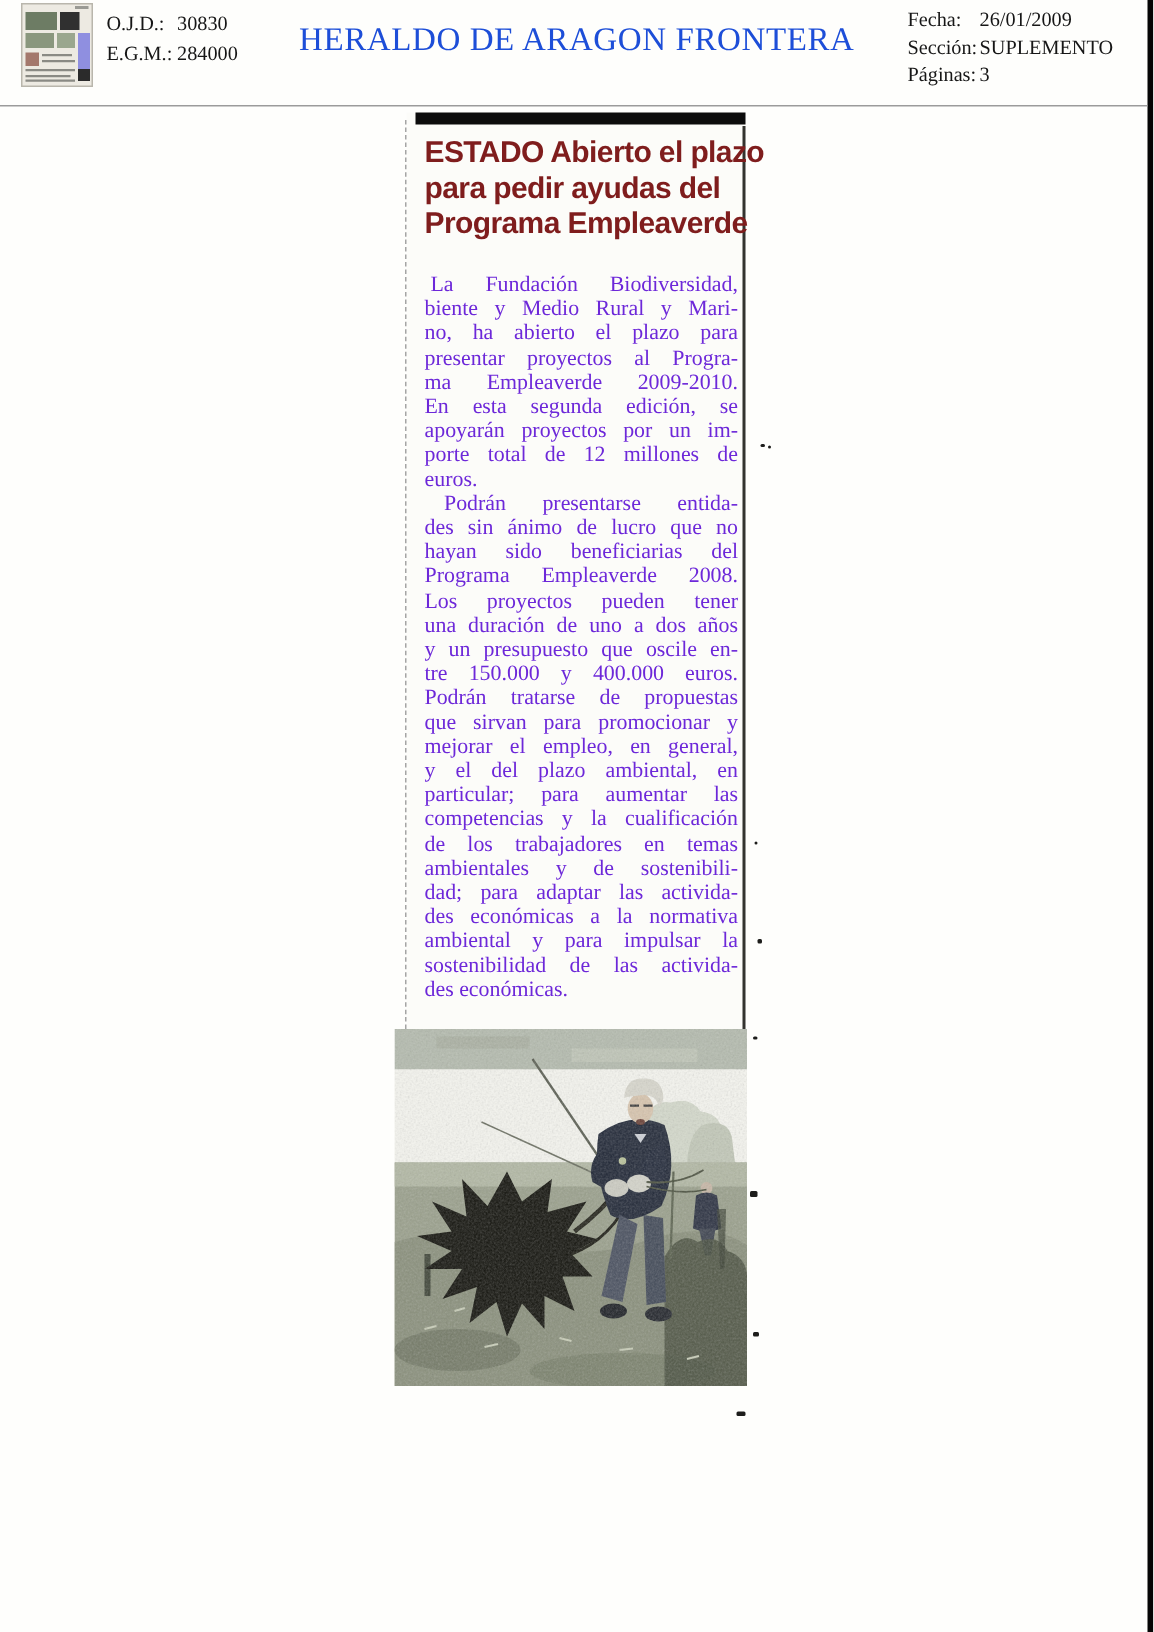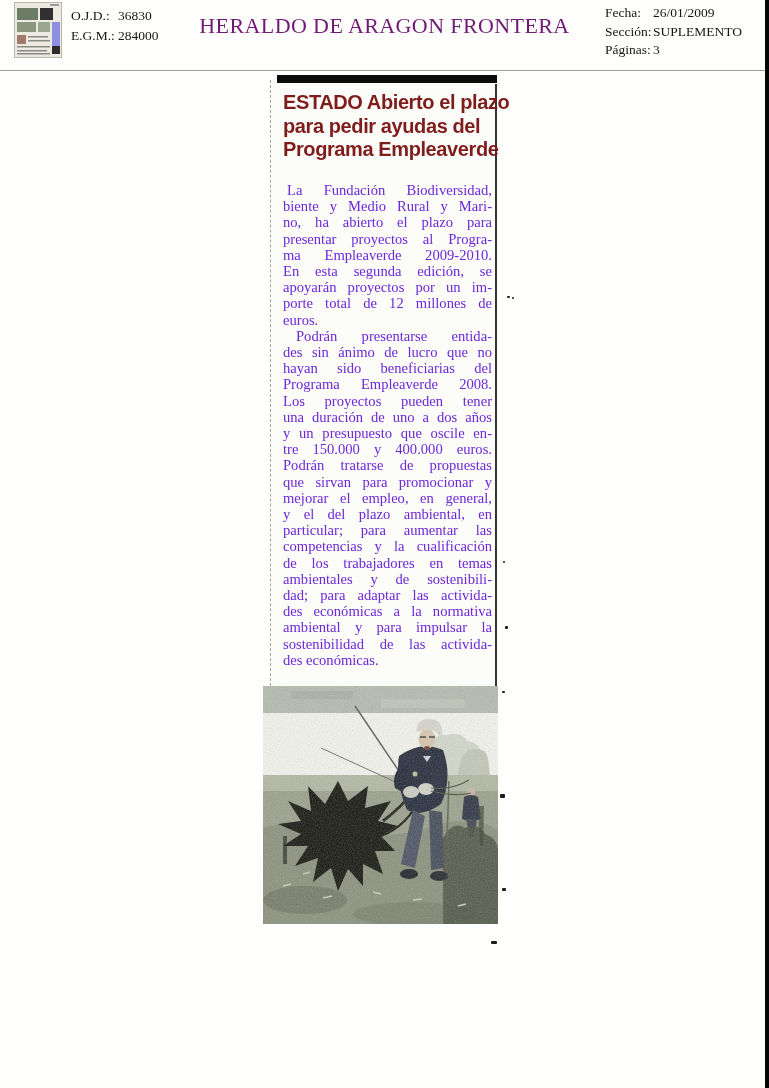--- a/index.html
+++ b/index.html
@@ -13,21 +13,21 @@
   .header-rule { position:absolute; left:0; top:70px; width:765px; height:1px; background:#9b9b9b; }
   .thumb { position:absolute; left:14px; top:2px; width:48px; height:56px; }
   .thumb svg { display:block; width:100%; height:100%; }
   .meta-left { position:absolute; left:71px; top:6px; font-size:13.5px; line-height:19.5px; }
   .meta-right { position:absolute; left:605px; top:4px; font-size:13.5px; line-height:18.5px; }
   .meta-row { display:flex; white-space:nowrap; }
   .meta-left .lbl { width:47px; }
   .meta-right .lbl { width:48px; }
   .masthead {
     position:absolute; left:0; top:13px; width:769px; text-align:center;
-    font-size:22px; letter-spacing:0.4px; color:#701a75;
+    font-size:22px; letter-spacing:0.4px; color:#1d4ed8;
   }
   
   .clip-bg { position:absolute; left:271px; top:75px; width:226px; height:631px; background:#fcfcf9; }
   .clip-topbar { position:absolute; left:277px; top:75px; width:220px; height:8px; background:#0c0c0c; }
   .clip-left-edge { position:absolute; left:270px; top:80px; height:626px; width:0; border-left:1px dashed rgba(75,75,75,0.5); }
   .clip-right-edge { position:absolute; left:495px; top:84px; width:2px; height:622px; background:#33332f; }
   .headline {
     position:absolute; left:283px; top:91px; width:210px;
     font-family:"Liberation Sans", sans-serif; font-weight:700;
     font-size:20px; line-height:23.5px; letter-spacing:-0.4px; color:#7f1d1d;
@@ -75,21 +75,21 @@
       <rect x="3" y="48" width="30" height="1.5" fill="#8a8a84"></rect>
       <rect x="3" y="51" width="33" height="1.5" fill="#8a8a84"></rect>
       <rect x="38" y="44" width="8" height="8" fill="#2b2b2b"></rect>
       <rect x="36" y="2" width="9" height="2" fill="#9a9a94"></rect>
     </svg>
   </div>
 
   <div class="meta-left">
     <div class="meta-row">
       <span class="lbl">O.J.D.:</span>
-      <span class="val">36830</span>
+      <span class="val">30830</span>
     </div>
     <div class="meta-row">
       <span class="lbl">E.G.M.:</span>
       <span class="val">284000</span>
     </div>
   </div>
 
   <div class="masthead">HERALDO DE ARAGON FRONTERA</div>
 
   <div class="meta-right">

